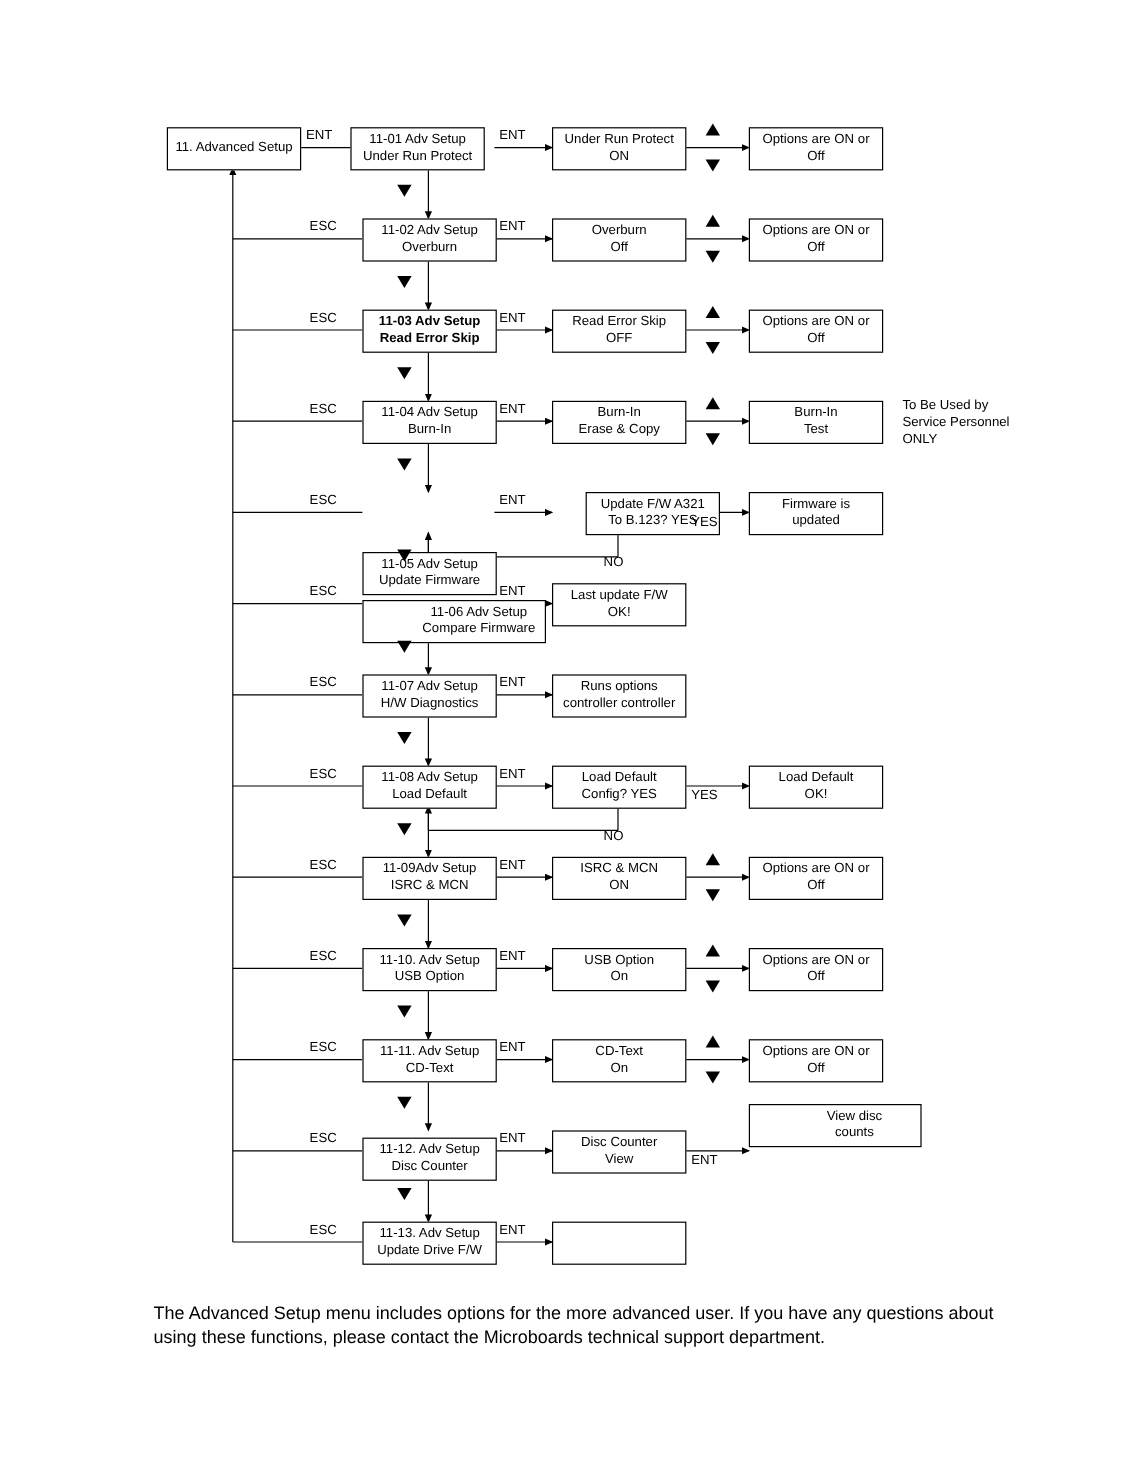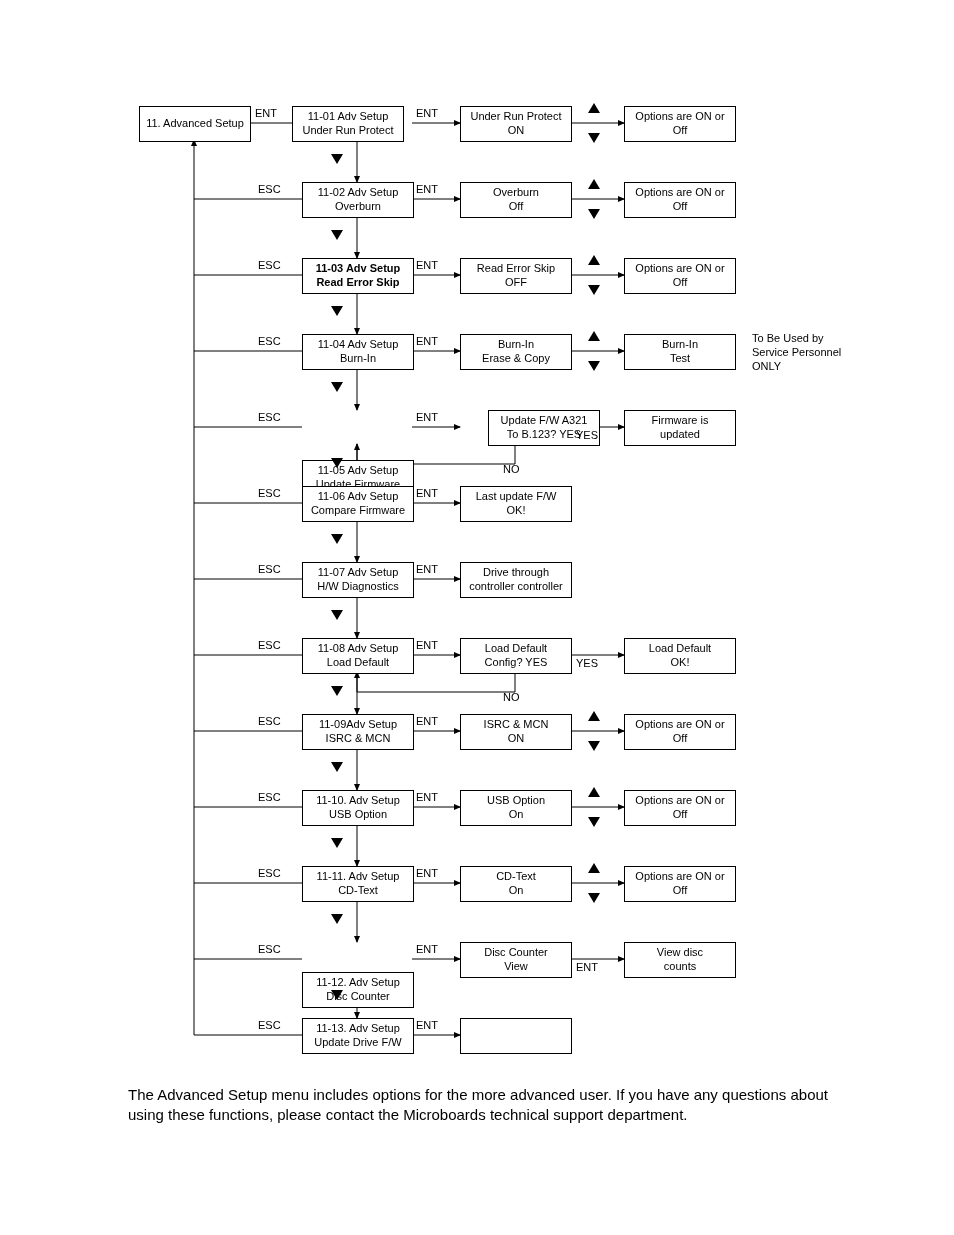--- a/index.html
+++ b/index.html
@@ -160,37 +160,37 @@
     </div>
     <div class="lbl" style="left: 416px; top: 411px; width: 40px; height: 14px;">ENT</div>
     <div class="box" style="left: 624px; top: 410px; width: 110px; height: 34px;">
       <span>Firmware is</span>
       <span>updated</span>
     </div>
     <div class="lbl" style="left: 576px; top: 429px; width: 40px; height: 14px;">YES</div>
     <div class="lbl" style="left: 503px; top: 463px; width: 30px; height: 14px;">NO</div>
     <div class="tri tri-down" style="left: 331px; top: 458px;"></div>
     <div class="lbl" style="left: 258px; top: 411px; width: 40px; height: 14px;">ESC</div>
-    <div class="box" style="left: 302px; top: 486px; width: 110px; height: 34px;">
+    <div class="box" style="left: 302px; top: 500px; width: 110px; height: 34px; padding-left: 41px;">
       <span>11-06 Adv Setup</span>
       <span>Compare Firmware</span>
     </div>
     <div class="box" style="left: 460px; top: 486px; width: 110px; height: 34px;">
       <span>Last update F/W</span>
       <span>OK!</span>
     </div>
     <div class="lbl" style="left: 416px; top: 487px; width: 40px; height: 14px;">ENT</div>
     <div class="tri tri-down" style="left: 331px; top: 534px;"></div>
     <div class="lbl" style="left: 258px; top: 487px; width: 40px; height: 14px;">ESC</div>
     <div class="box" style="left: 302px; top: 562px; width: 110px; height: 34px;">
       <span>11-07 Adv Setup</span>
       <span>H/W Diagnostics</span>
     </div>
     <div class="box" style="left: 460px; top: 562px; width: 110px; height: 34px;">
-      <span>Drive through</span>
+      <span>Runs options</span>
       <span>controller controller</span>
     </div>
     <div class="lbl" style="left: 416px; top: 563px; width: 40px; height: 14px;">ENT</div>
     <div class="tri tri-down" style="left: 331px; top: 610px;"></div>
     <div class="lbl" style="left: 258px; top: 563px; width: 40px; height: 14px;">ESC</div>
     <div class="box" style="left: 302px; top: 638px; width: 110px; height: 34px;">
       <span>11-08 Adv Setup</span>
       <span>Load Default</span>
     </div>
     <div class="box" style="left: 460px; top: 638px; width: 110px; height: 34px;">
@@ -250,30 +250,30 @@
     </div>
     <div class="lbl" style="left: 416px; top: 867px; width: 40px; height: 14px;">ENT</div>
     <div class="box" style="left: 624px; top: 866px; width: 110px; height: 34px;">
       <span>Options are ON or</span>
       <span>Off</span>
     </div>
     <div class="tri tri-up" style="left: 588px; top: 863px;"></div>
     <div class="tri tri-down" style="left: 588px; top: 893px;"></div>
     <div class="tri tri-down" style="left: 331px; top: 914px;"></div>
     <div class="lbl" style="left: 258px; top: 867px; width: 40px; height: 14px;">ESC</div>
-    <div class="box" style="left: 302px; top: 972px; width: 110px; height: 34px;">
+    <div class="box" style="left: 302px; top: 948px; width: 110px; height: 34px;">
       <span>11-12. Adv Setup</span>
       <span>Disc Counter</span>
     </div>
     <div class="box" style="left: 460px; top: 942px; width: 110px; height: 34px;">
       <span>Disc Counter</span>
       <span>View</span>
     </div>
     <div class="lbl" style="left: 416px; top: 943px; width: 40px; height: 14px;">ENT</div>
-    <div class="box" style="left: 624px; top: 942px; width: 110px; height: 34px;">
+    <div class="box" style="left: 624px; top: 920px; width: 110px; height: 34px; padding-left: 32px;">
       <span>View disc</span>
       <span>counts</span>
     </div>
     <div class="lbl" style="left: 576px; top: 961px; width: 40px; height: 14px;">ENT</div>
     <div class="tri tri-down" style="left: 331px; top: 990px;"></div>
     <div class="lbl" style="left: 258px; top: 943px; width: 40px; height: 14px;">ESC</div>
     <div class="box" style="left: 302px; top: 1018px; width: 110px; height: 34px;">
       <span>11-13. Adv Setup</span>
       <span>Update Drive F/W</span>
     </div>

